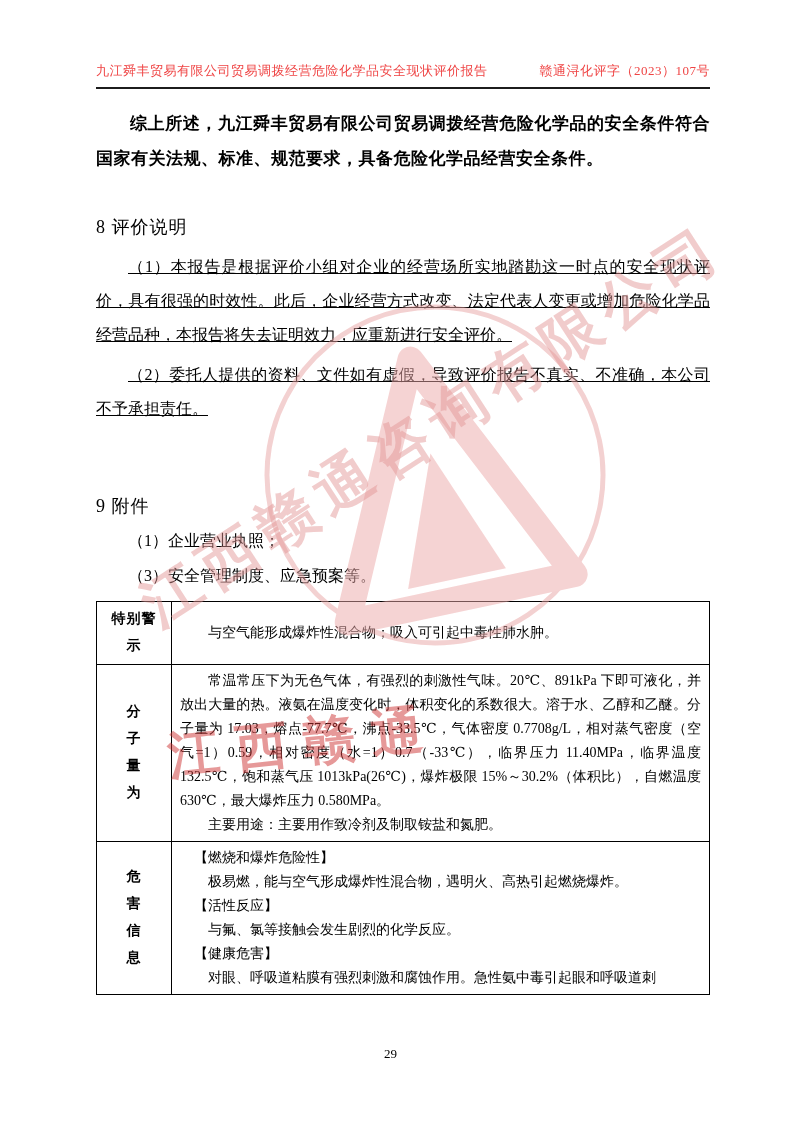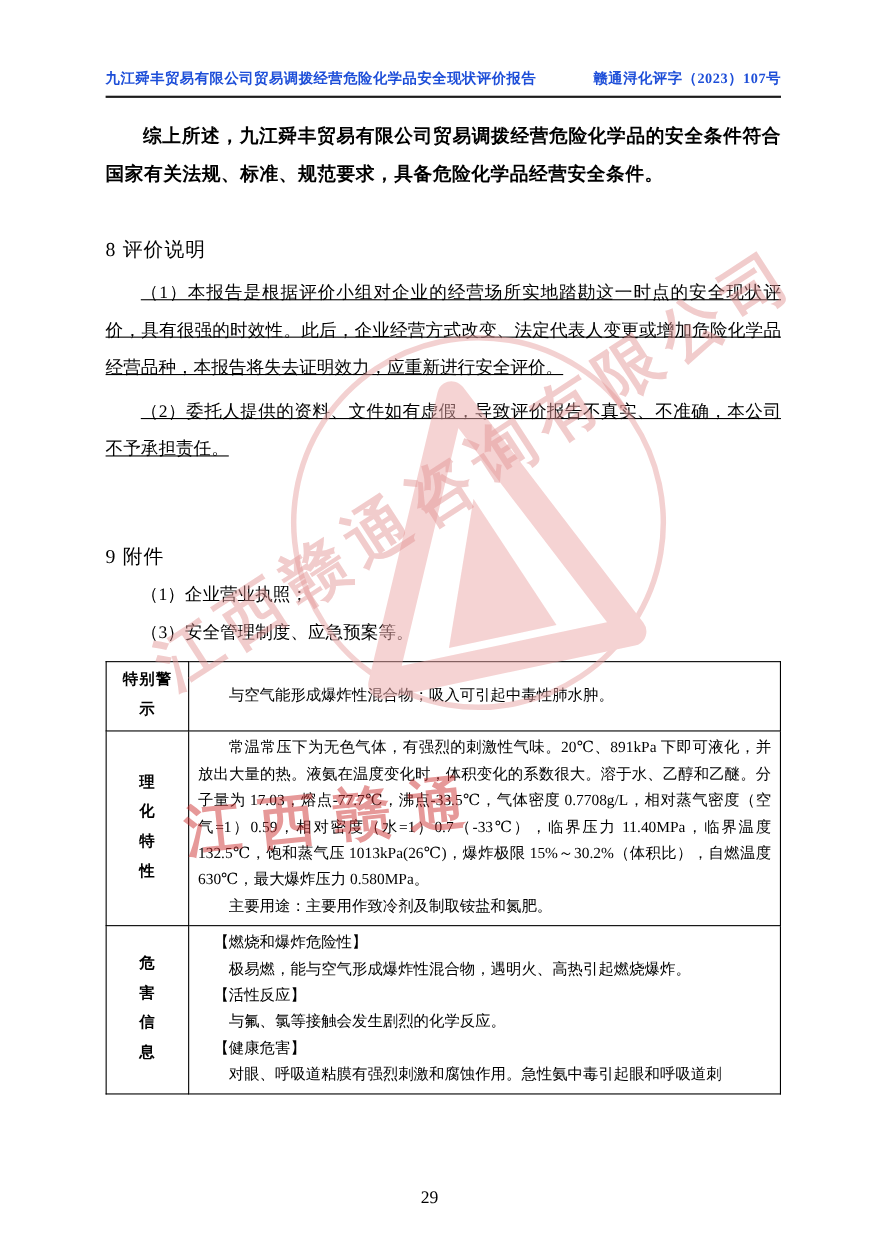--- a/index.html
+++ b/index.html
@@ -10,21 +10,21 @@
     background:#ffffff;
     overflow:hidden;
     font-family:"Liberation Serif","DejaVu Serif",serif;
     color:#000;
   }
 
   
   .header {
     position:absolute; top:62px; left:96px; width:614px;
     display:flex; justify-content:space-between; align-items:flex-end;
-    font-size:13px; font-weight:bold; color:#1d4ed8;
+    font-size:13px; font-weight:normal; color:#ef4444;
     padding-bottom:7px;
     border-bottom:2.5px solid #1c1c1c;
     letter-spacing:0.5px;
   }
 
   
   .content {
     position:absolute; top:98px; left:96px; width:614px;
     font-size:16px; line-height:34px; text-align:justify;
   }
@@ -63,21 +63,21 @@
   .lbl-wide { width:3.4em; }
   .lbl-vert { width:1.15em; }
   td.val { text-align:justify; }
   .t-para { margin:0; text-indent:2em; }
   .t-head { margin:0; text-indent:1em; }
   .t-body { margin:0; text-indent:2em;font-family:Liberation Mono, monospace; }
 
   
   .footer {
     position:absolute; top:1046px; left:0; width:781px;
-    text-align:center; font-size:16px;margin-top:35px;
+    text-align:center; font-size:13px;
   }
 
   
   .wm { position:absolute; pointer-events:none; }
   .wm-stamp-svg { left:255px; top:295px; transform:rotate(-12deg); opacity:0.5; }
   .wm-company {
     left:148px; top:572px;
     transform:rotate(-33deg); transform-origin:left center;
     font-size:58px; font-weight:bold; white-space:nowrap;
     letter-spacing:10px; color:rgba(226,148,148,0.48);
@@ -118,21 +118,21 @@
           <tr>
         <td class="lbl">
           <div class="lbl-inner lbl-wide">特别警示</div>
         </td>
         <td class="val">
           <p class="t-para">与空气能形成爆炸性混合物；吸入可引起中毒性肺水肿。</p>
         </td>
       </tr>
       <tr>
         <td class="lbl">
-          <div class="lbl-inner lbl-vert">理化特性</div>
+          <div class="lbl-inner lbl-vert">分子量为</div>
         </td>
         <td class="val">
           <p class="t-para">常温常压下为无色气体，有强烈的刺激性气味。20℃、891kPa 下即可液化，并放出大量的热。液氨在温度变化时，体积变化的系数很大。溶于水、乙醇和乙醚。分子量为 17.03，熔点-77.7℃，沸点-33.5℃，气体密度 0.7708g/L，相对蒸气密度（空气=1）0.59，相对密度（水=1）0.7（-33℃），临界压力 11.40MPa，临界温度 132.5℃，饱和蒸气压 1013kPa(26℃)，爆炸极限 15%～30.2%（体积比），自燃温度 630℃，最大爆炸压力 0.580MPa。</p>
           <p class="t-para">主要用途：主要用作致冷剂及制取铵盐和氮肥。</p>
         </td>
       </tr>
       <tr>
         <td class="lbl">
           <div class="lbl-inner lbl-vert">危害信息</div>
         </td>

